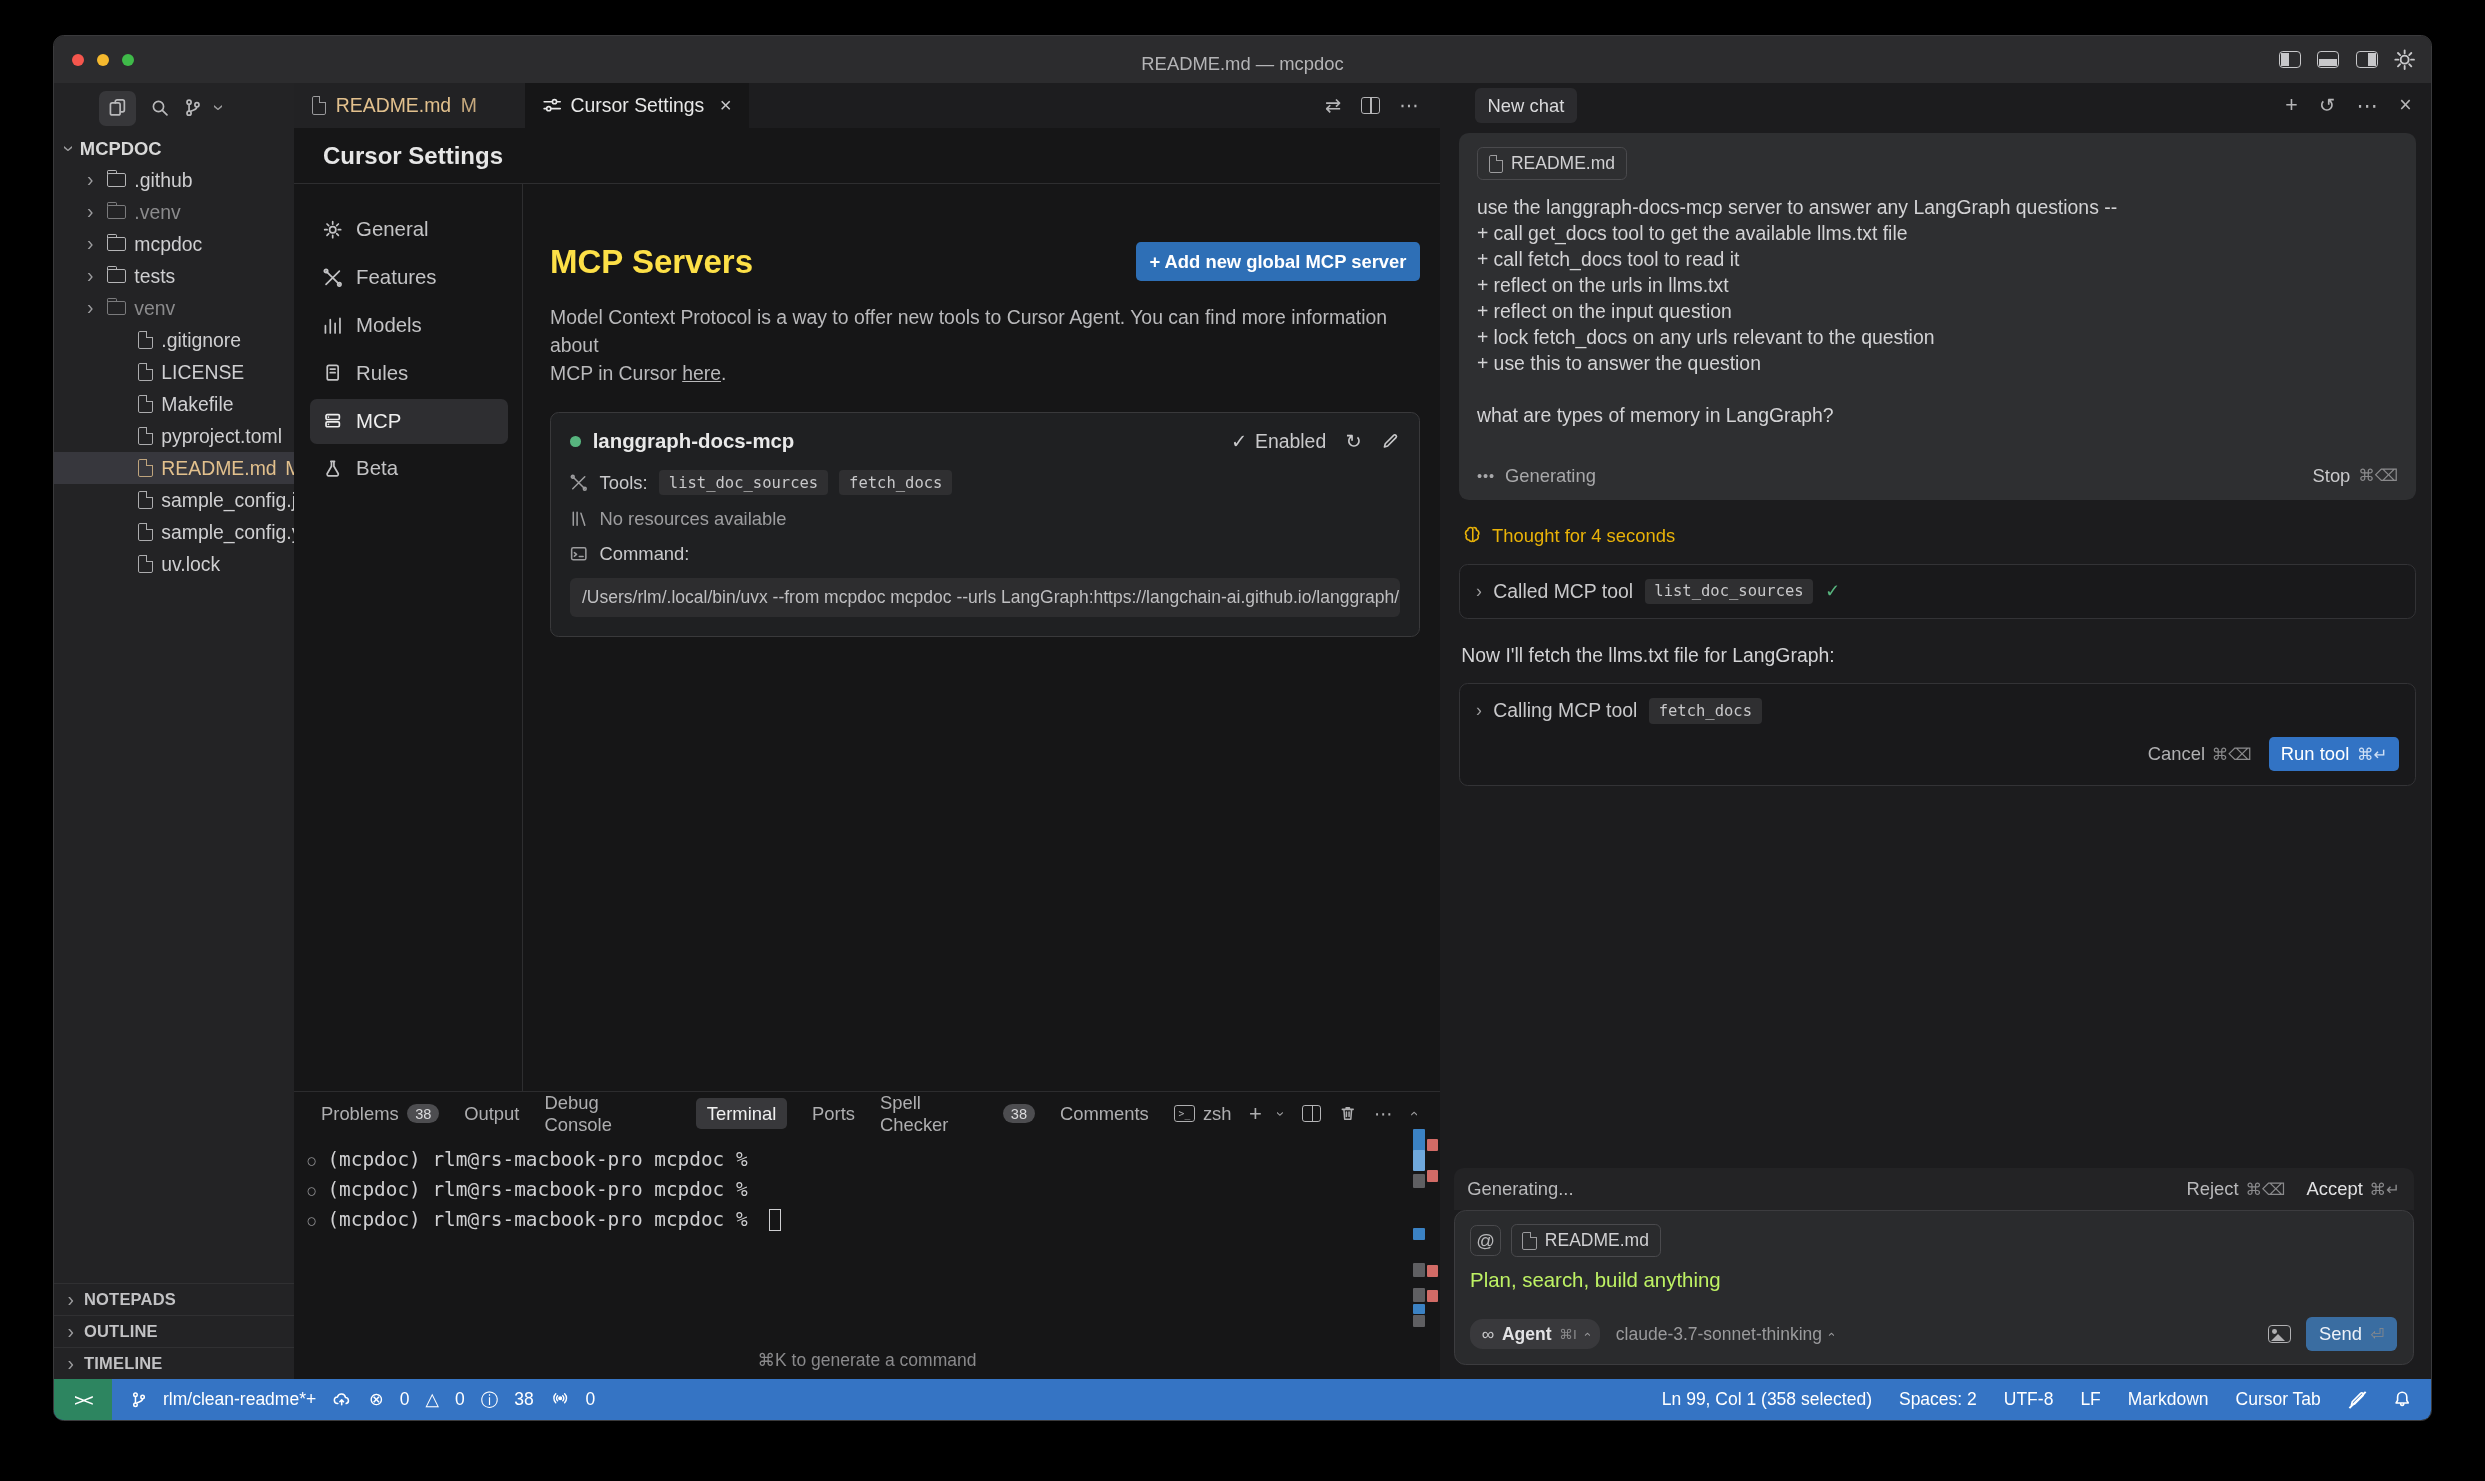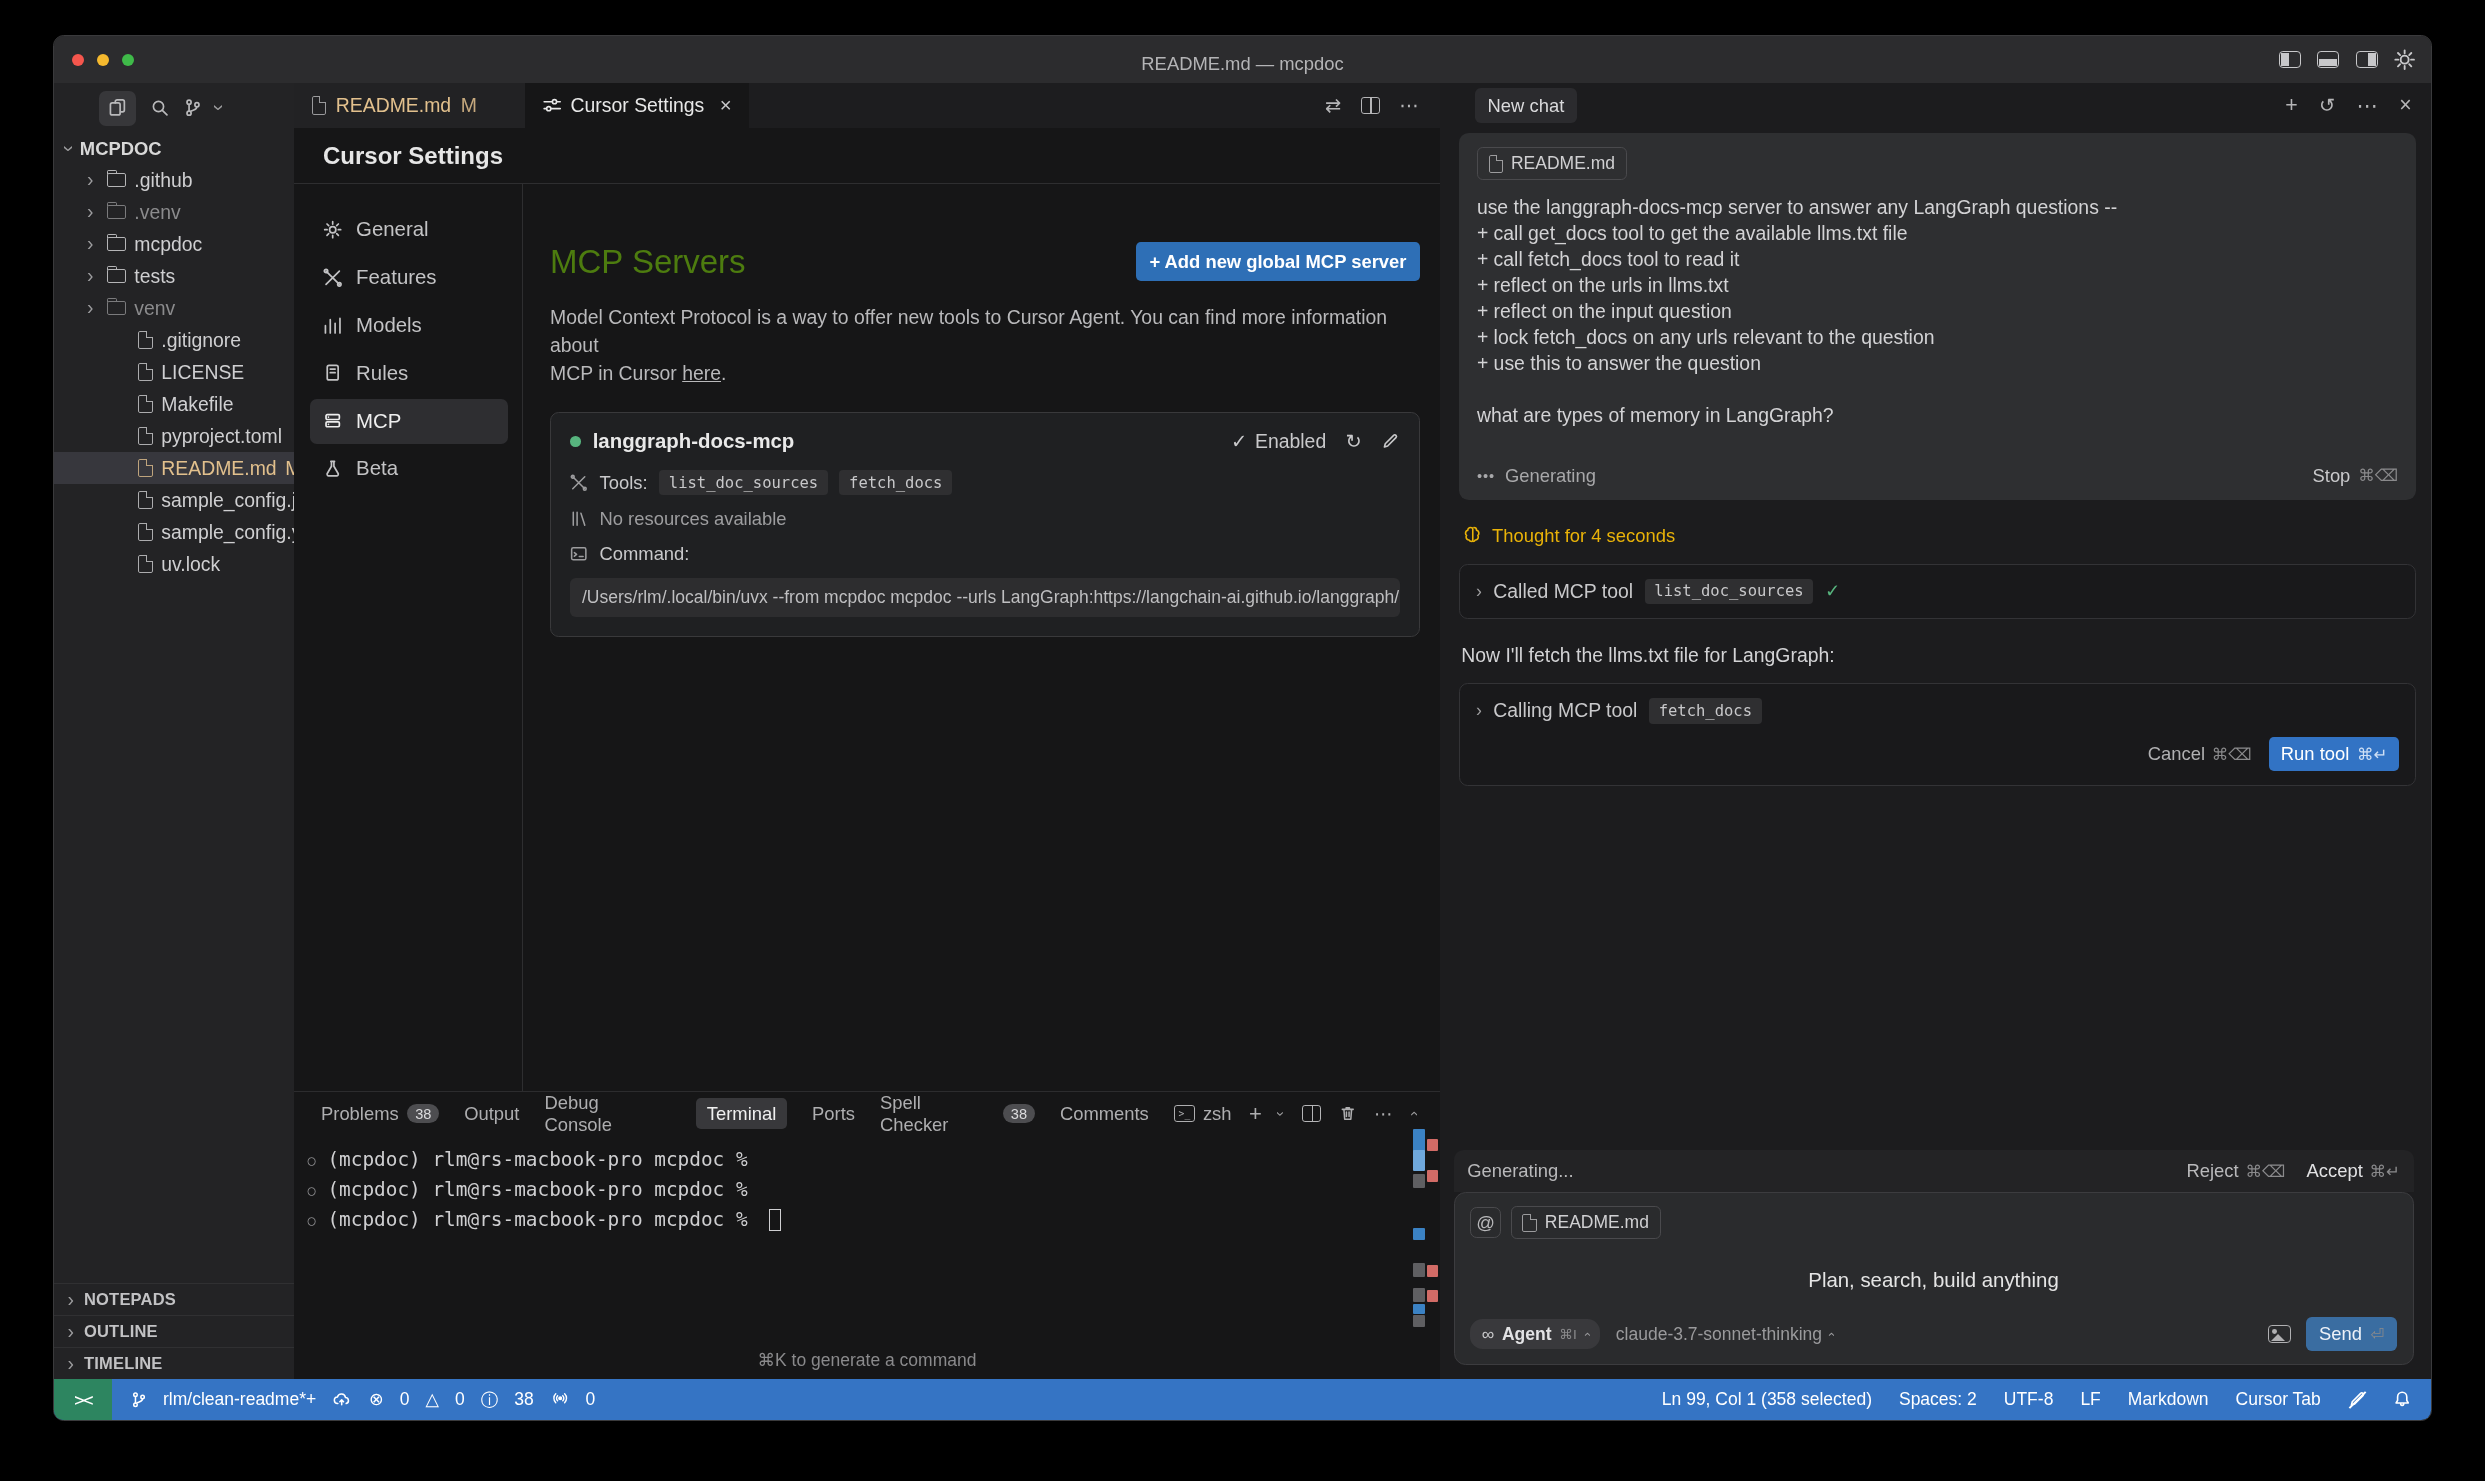--- a/index.html
+++ b/index.html
@@ -62,21 +62,21 @@
   .settings { position:absolute; left:0; top:45px; right:0; bottom:288px; }
   .settings-header { height:56px; display:flex; align-items:center; padding-left:29px; border-bottom:1px solid #2e2e30;
                      color:#e6e6e6; font-size:24px; font-weight:600; }
   .settings-cols { display:flex; height:calc(100% - 56px); }
   .set-nav { width:229px; border-right:1px solid #2e2e30; padding:23px 13.6px 0 15.5px; display:flex; flex-direction:column; gap:2.9px; }
   .nav-item { height:45px; display:flex; align-items:center; gap:13.6px; padding-left:13.6px; border-radius:6.8px;
               color:#c3c3c5; font-size:20.4px; }
   .nav-item.selected { background:#2e2e31; color:#eeeeee; }
   .set-content { flex:1; padding:58px 0 0 27px; }
   .mcp-head { width:870px; display:flex; align-items:center; justify-content:space-between; }
-  .mcp-title { color:#4d7c0f; font-size:33px; font-weight:400; }
+  .mcp-title { color:#fde047; font-size:33px; font-weight:700; }
   .btn-blue { background:#2e6fb6; color:#fff; border-radius:4.9px; font-size:18.4px; font-weight:600; padding:8.7px 13.6px; }
   .mcp-desc { margin-top:21.3px; width:854px; color:#b9b9bb; font-size:19.4px; line-height:28px; }
   .mcp-desc a { color:#b9b9bb; text-decoration:underline; }
   .mcp-card { margin-top:25px; width:870px; background:#1f2022; border:1px solid #39393b; border-radius:8.7px; padding:17.5px 19.4px 19.4px 19.4px; }
   .mcp-card-top { display:flex; align-items:center; }
   .dot-green { width:10.7px; height:10.7px; border-radius:50%; background:#57b47e; margin-right:11.6px; }
   .server-name { color:#e9e9e9; font-size:20.4px; font-weight:700; }
   .card-top-right { margin-left:auto; display:flex; align-items:center; gap:19.4px; color:#c9c9cb; font-size:19.4px; }
   .row-ic { color:#9d9d9f; }
   .mcp-row { display:flex; align-items:center; gap:11.6px; margin-top:16.5px; color:#c9c9cb; font-size:18.4px; }
@@ -134,21 +134,21 @@
   .composer-bar { display:flex; align-items:center; padding:9.7px 13.6px; background:#232325; border-radius:9.7px 9.7px 0 0; }
   .composer-bar .gtext { color:#b9b9bb; font-size:18.4px; }
   .composer-bar .actions { margin-left:auto; display:flex; gap:21.3px; align-items:center; }
   .rej { color:#b9b9bb; font-size:18.4px; display:flex; gap:6.8px; align-items:center; }
   .acc { color:#e2e2e4; font-size:18.4px; display:flex; gap:6.8px; align-items:center; }
   .input-card { background:#2a2b2d; border:1px solid #3c3c3f; border-radius:11.6px; padding:13.6px 15.5px 13.6px 15.5px; }
   .input-top { display:flex; align-items:center; gap:9.7px; }
   .at-btn { width:31px; height:31px; border:1px solid #4a4a4d; border-radius:6.8px; color:#b9b9bb; font-size:18.4px;
             display:flex; align-items:center; justify-content:center; }
   .input-card .file-pill .fi::before { background:#2a2b2d; }
-  .placeholder { margin-top:30px; color:#e5e5e5; font-size:20.4px;text-align:center; }
+  .placeholder { margin-top:12px; color:#bef264; font-size:20.4px; }
   .input-bottom { margin-top:25px; display:flex; align-items:center; }
   .agent-pill { background:#39393c; border-radius:12.6px; padding:4.9px 11.6px; display:flex; align-items:center; gap:7.8px; }
   .agent-pill .inf { color:#c9c9cb; font-size:17.5px; }
   .agent-pill .lbl { color:#e3e3e5; font-size:17.5px; font-weight:600; }
   .agent-pill .keys { font-size:13.6px; }
   .model-sel { margin-left:15.5px; color:#9a9a9c; font-size:17.5px; display:flex; align-items:center; gap:6.8px; }
   .input-bottom .right { margin-left:auto; display:flex; align-items:center; gap:15.5px; }
   .img-ic { width:23px; height:18.4px; border:1.5px solid #b0b0b2; border-radius:3.9px; position:relative; }
   .img-ic::before { content:""; position:absolute; left:2.9px; top:2.9px; width:4.9px; height:4.9px; border-radius:50%; background:#b0b0b2; }
   .img-ic::after { content:""; position:absolute; left:1.9px; bottom:1px; width:0; height:0; border-left:7.8px solid transparent; border-right:7.8px solid transparent; border-bottom:7.8px solid #b0b0b2; }

